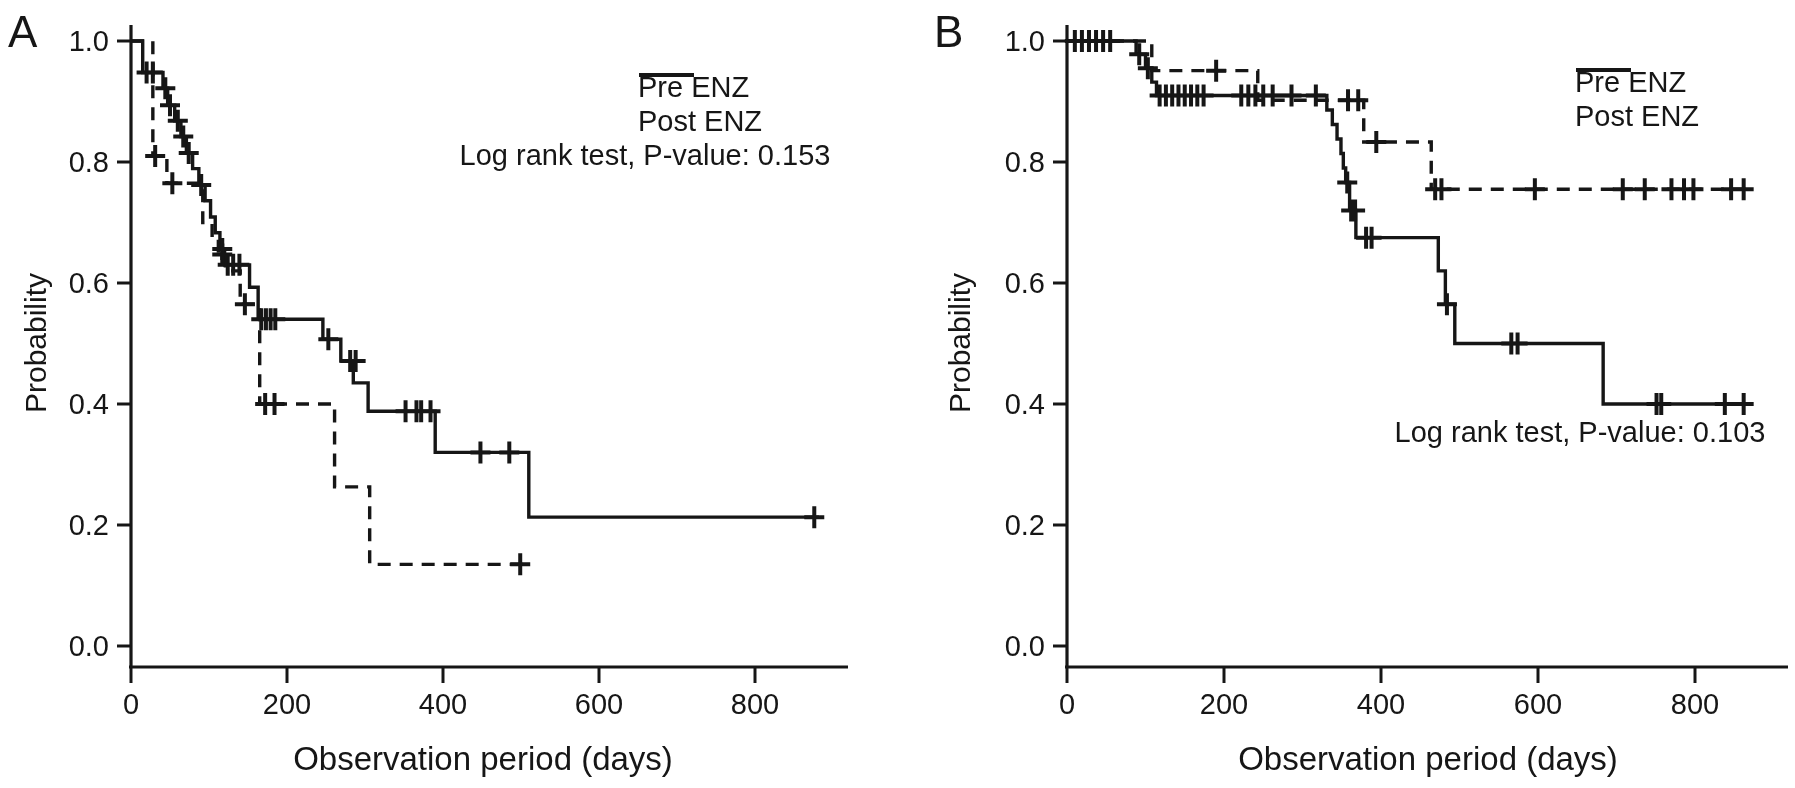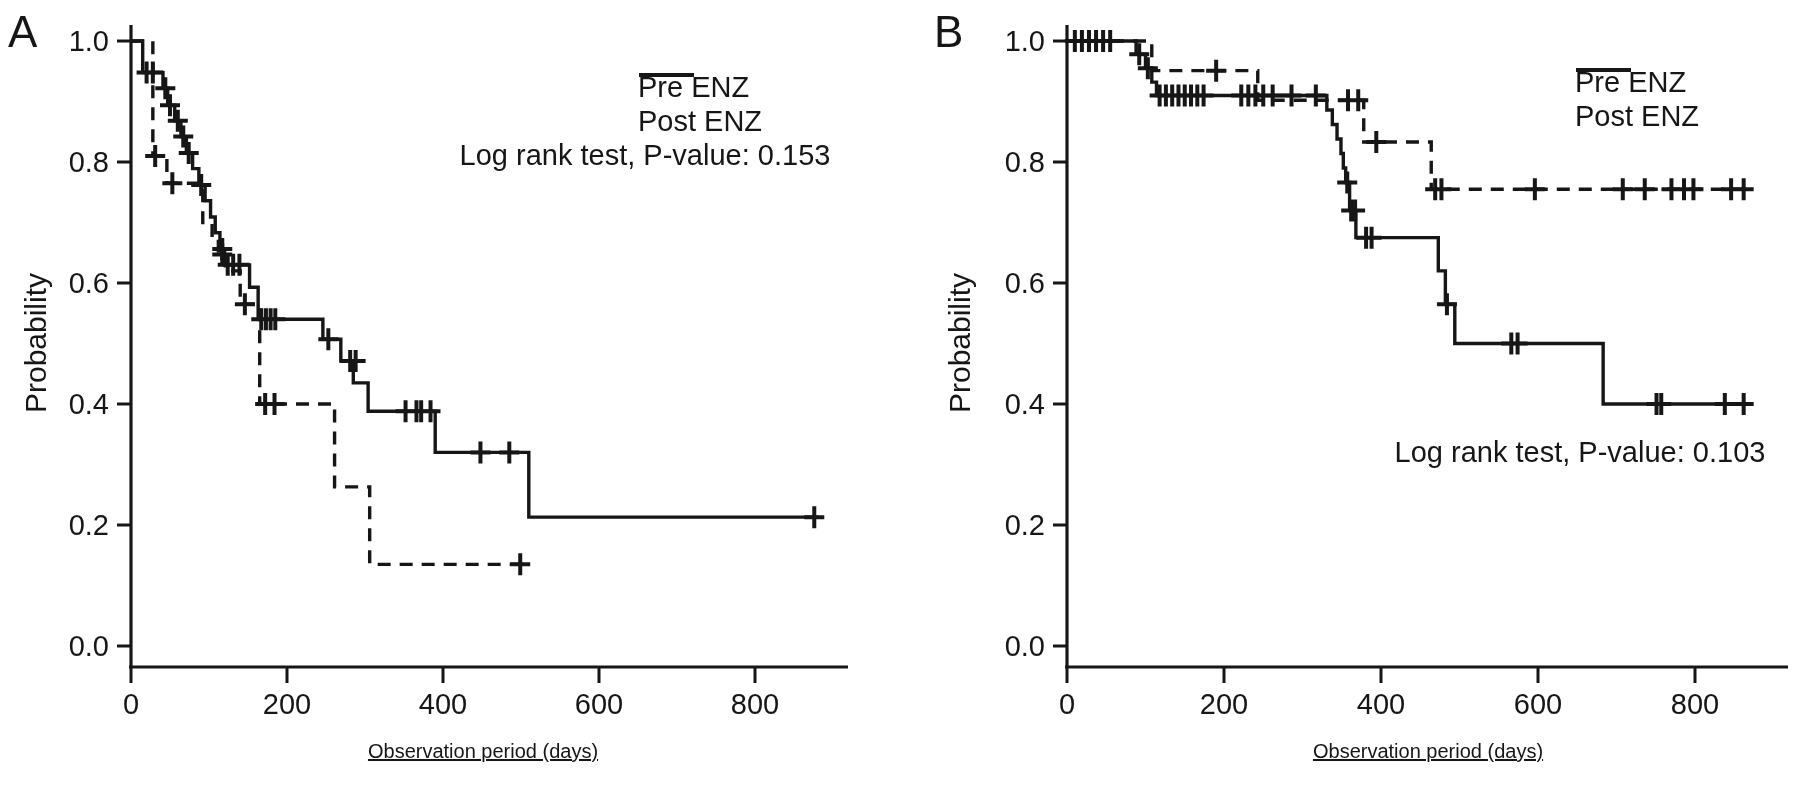--- a/index.html
+++ b/index.html
@@ -2,21 +2,21 @@
 <html><head>
 <meta charset="utf-8">
 <style>
   html,body{margin:0;padding:0;background:#ffffff;}
   .figure{position:relative;width:1795px;height:788px;background:#ffffff;overflow:hidden;
           font-family:"Liberation Sans",sans-serif;color:#161616;}
   .figure svg{position:absolute;left:0;top:0;}
   svg text{font-family:"Liberation Sans",sans-serif;font-size:29px;fill:#161616;}
   .panel-letter{position:absolute;font-size:44px;font-weight:500;color:#161616;line-height:1;}
   .ylabel{position:absolute;font-size:30px;white-space:nowrap;transform:translate(-50%,-50%) rotate(-90deg);}
-  .xlabel{position:absolute;font-size:20px;white-space:nowrap;transform:translateX(-50%);text-decoration:underline;}
+  .xlabel{position:absolute;font-size:33px;white-space:nowrap;transform:translateX(-50%);}
   .annotation{position:absolute;font-size:29px;white-space:nowrap;transform:translateX(-50%);}
   .legend{position:absolute;}
   .legend-row{display:flex;align-items:center;height:34px;}
   .legend-row .sample{width:57px;height:10px;margin-right:17px;flex:0 0 auto;}
   .legend-row .lab{font-size:29px;white-space:nowrap;}
 </style>
 </head>
 <body>
 
 <div class="figure">
@@ -113,15 +113,15 @@
       </svg>
       <span class="lab">Pre ENZ</span>
     </div>
     <div class="legend-row">
       <svg class="sample" width="57" height="10">
         <line x1="1" y1="5" x2="56" y2="5" stroke="#161616" stroke-width="4" stroke-dasharray="10 7"></line>
       </svg>
       <span class="lab">Post ENZ</span>
     </div>
   </div>
-  <div class="annotation" style="left:1580px;top:436px;">Log rank test, P-value: 0.103</div>
+  <div class="annotation" style="left:1580px;top:416px;">Log rank test, P-value: 0.103</div>
 
 </div>
 
 </body></html>

